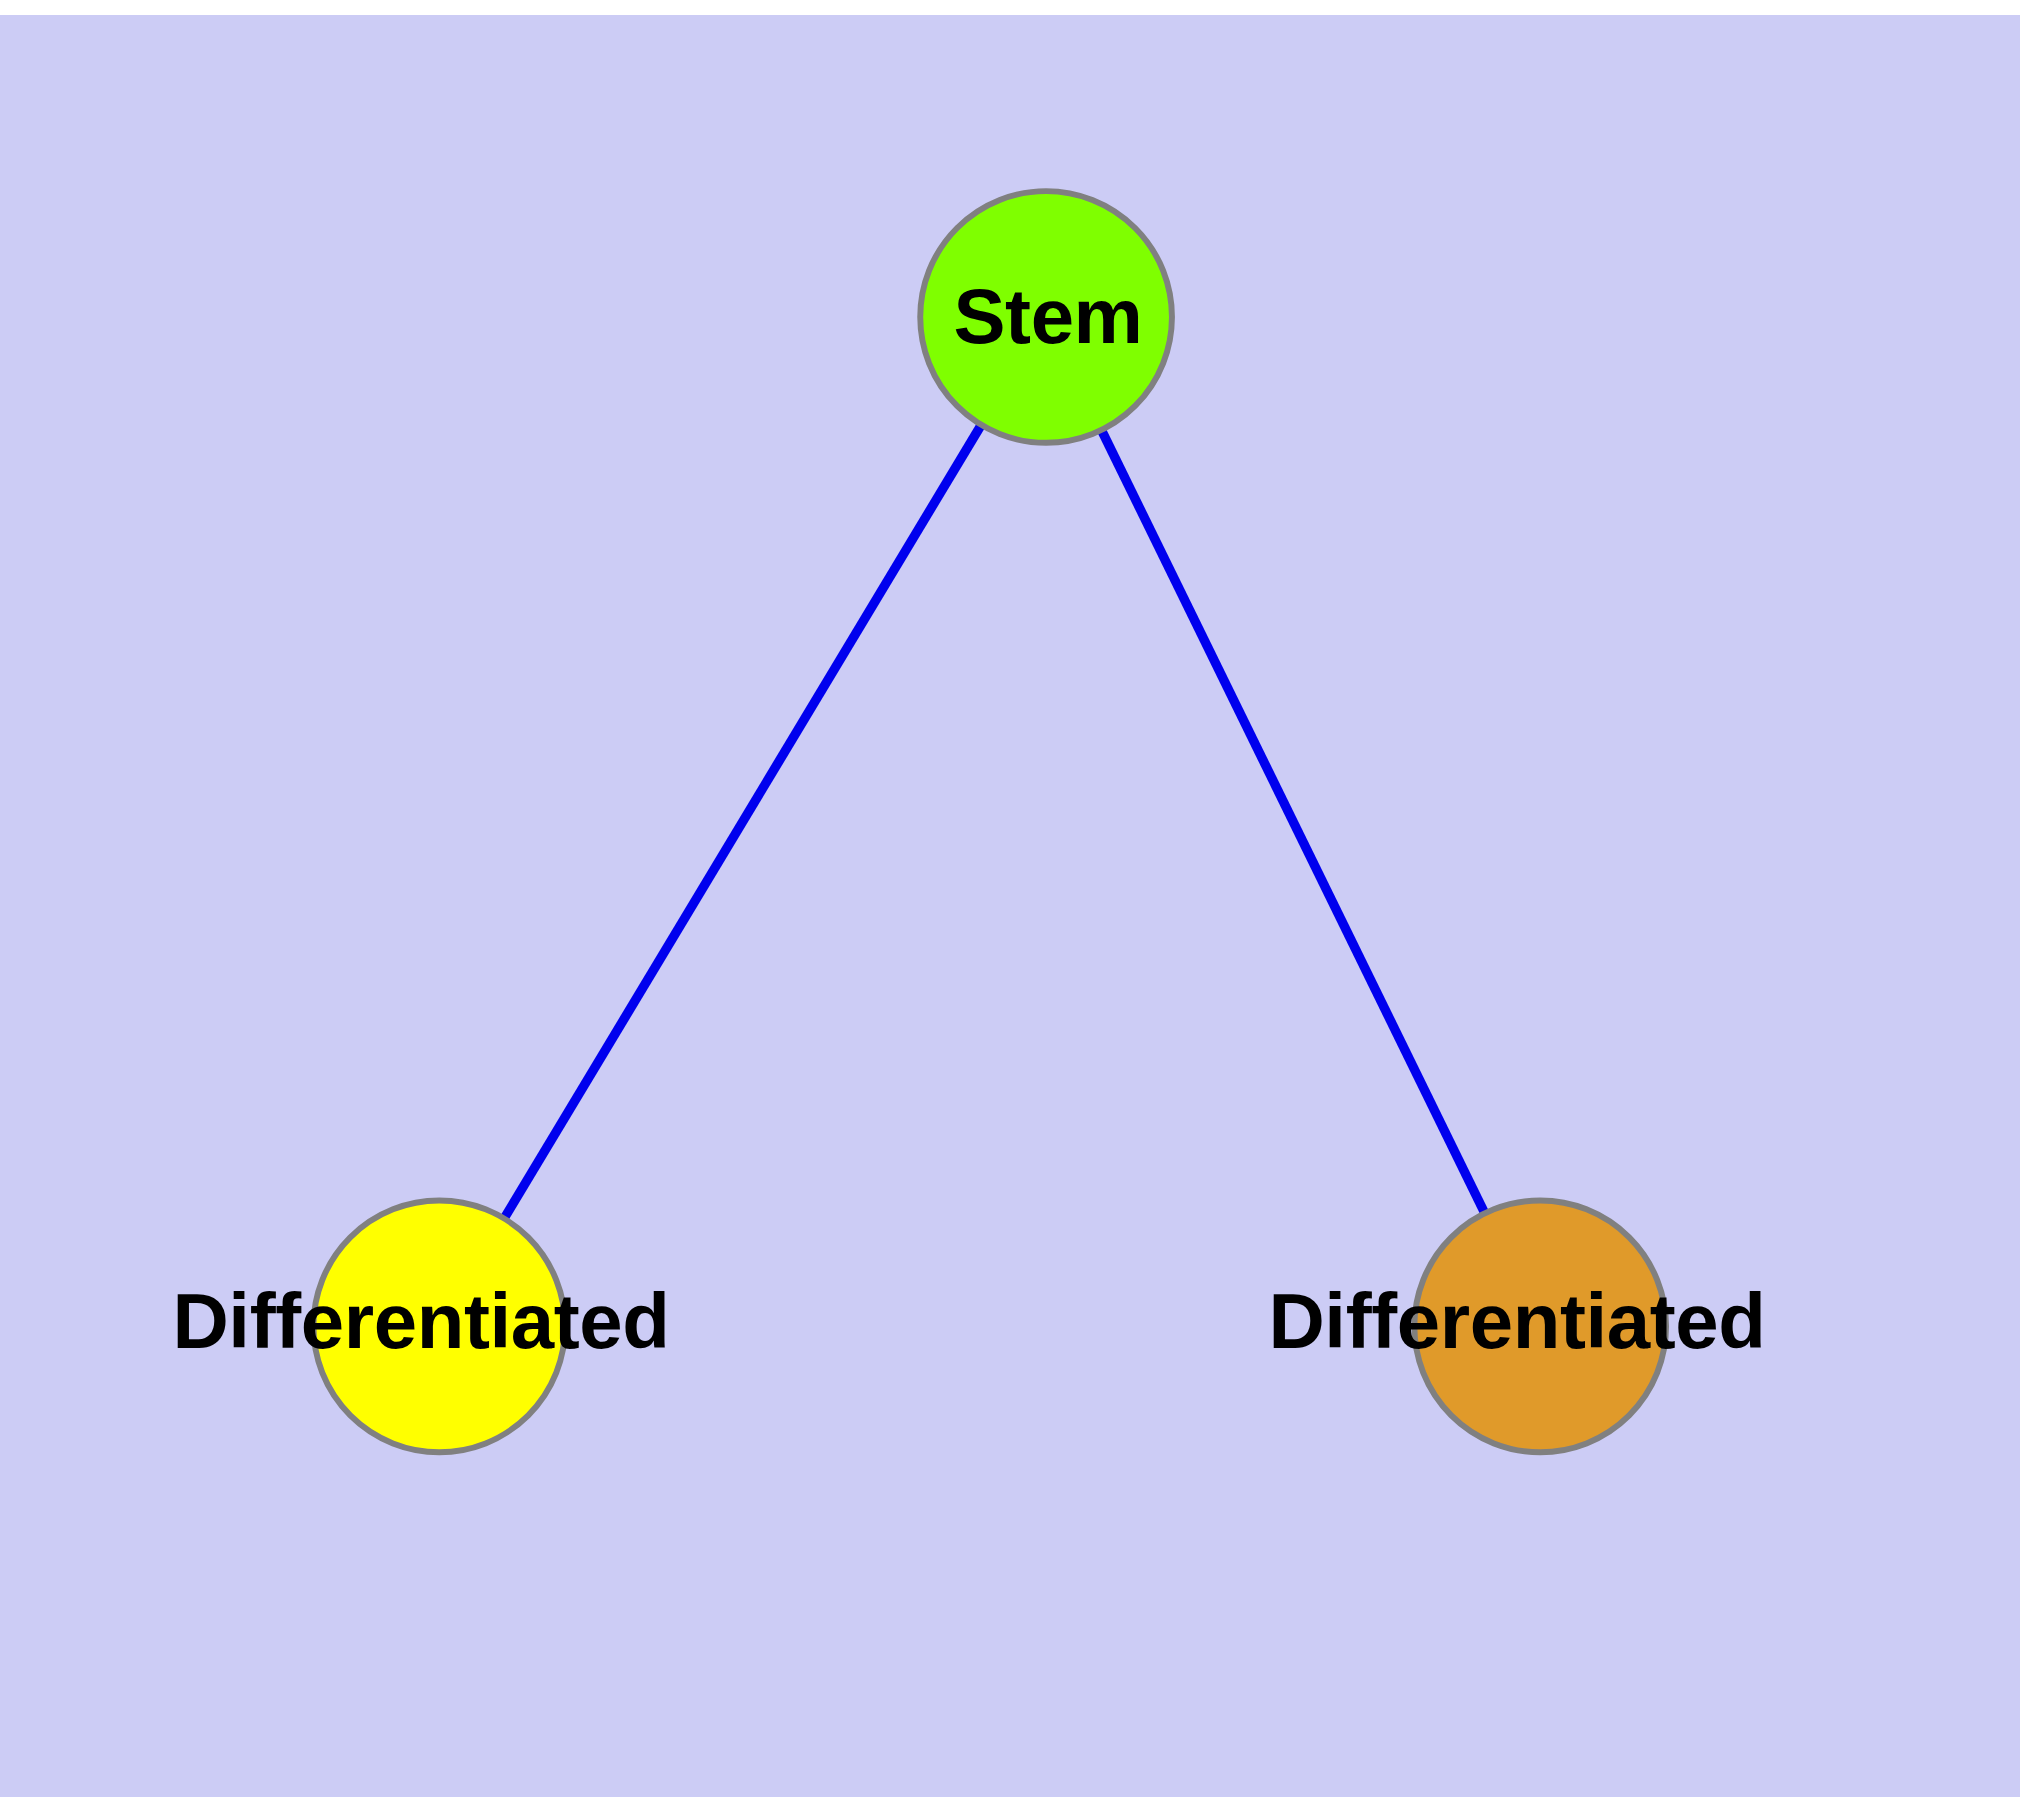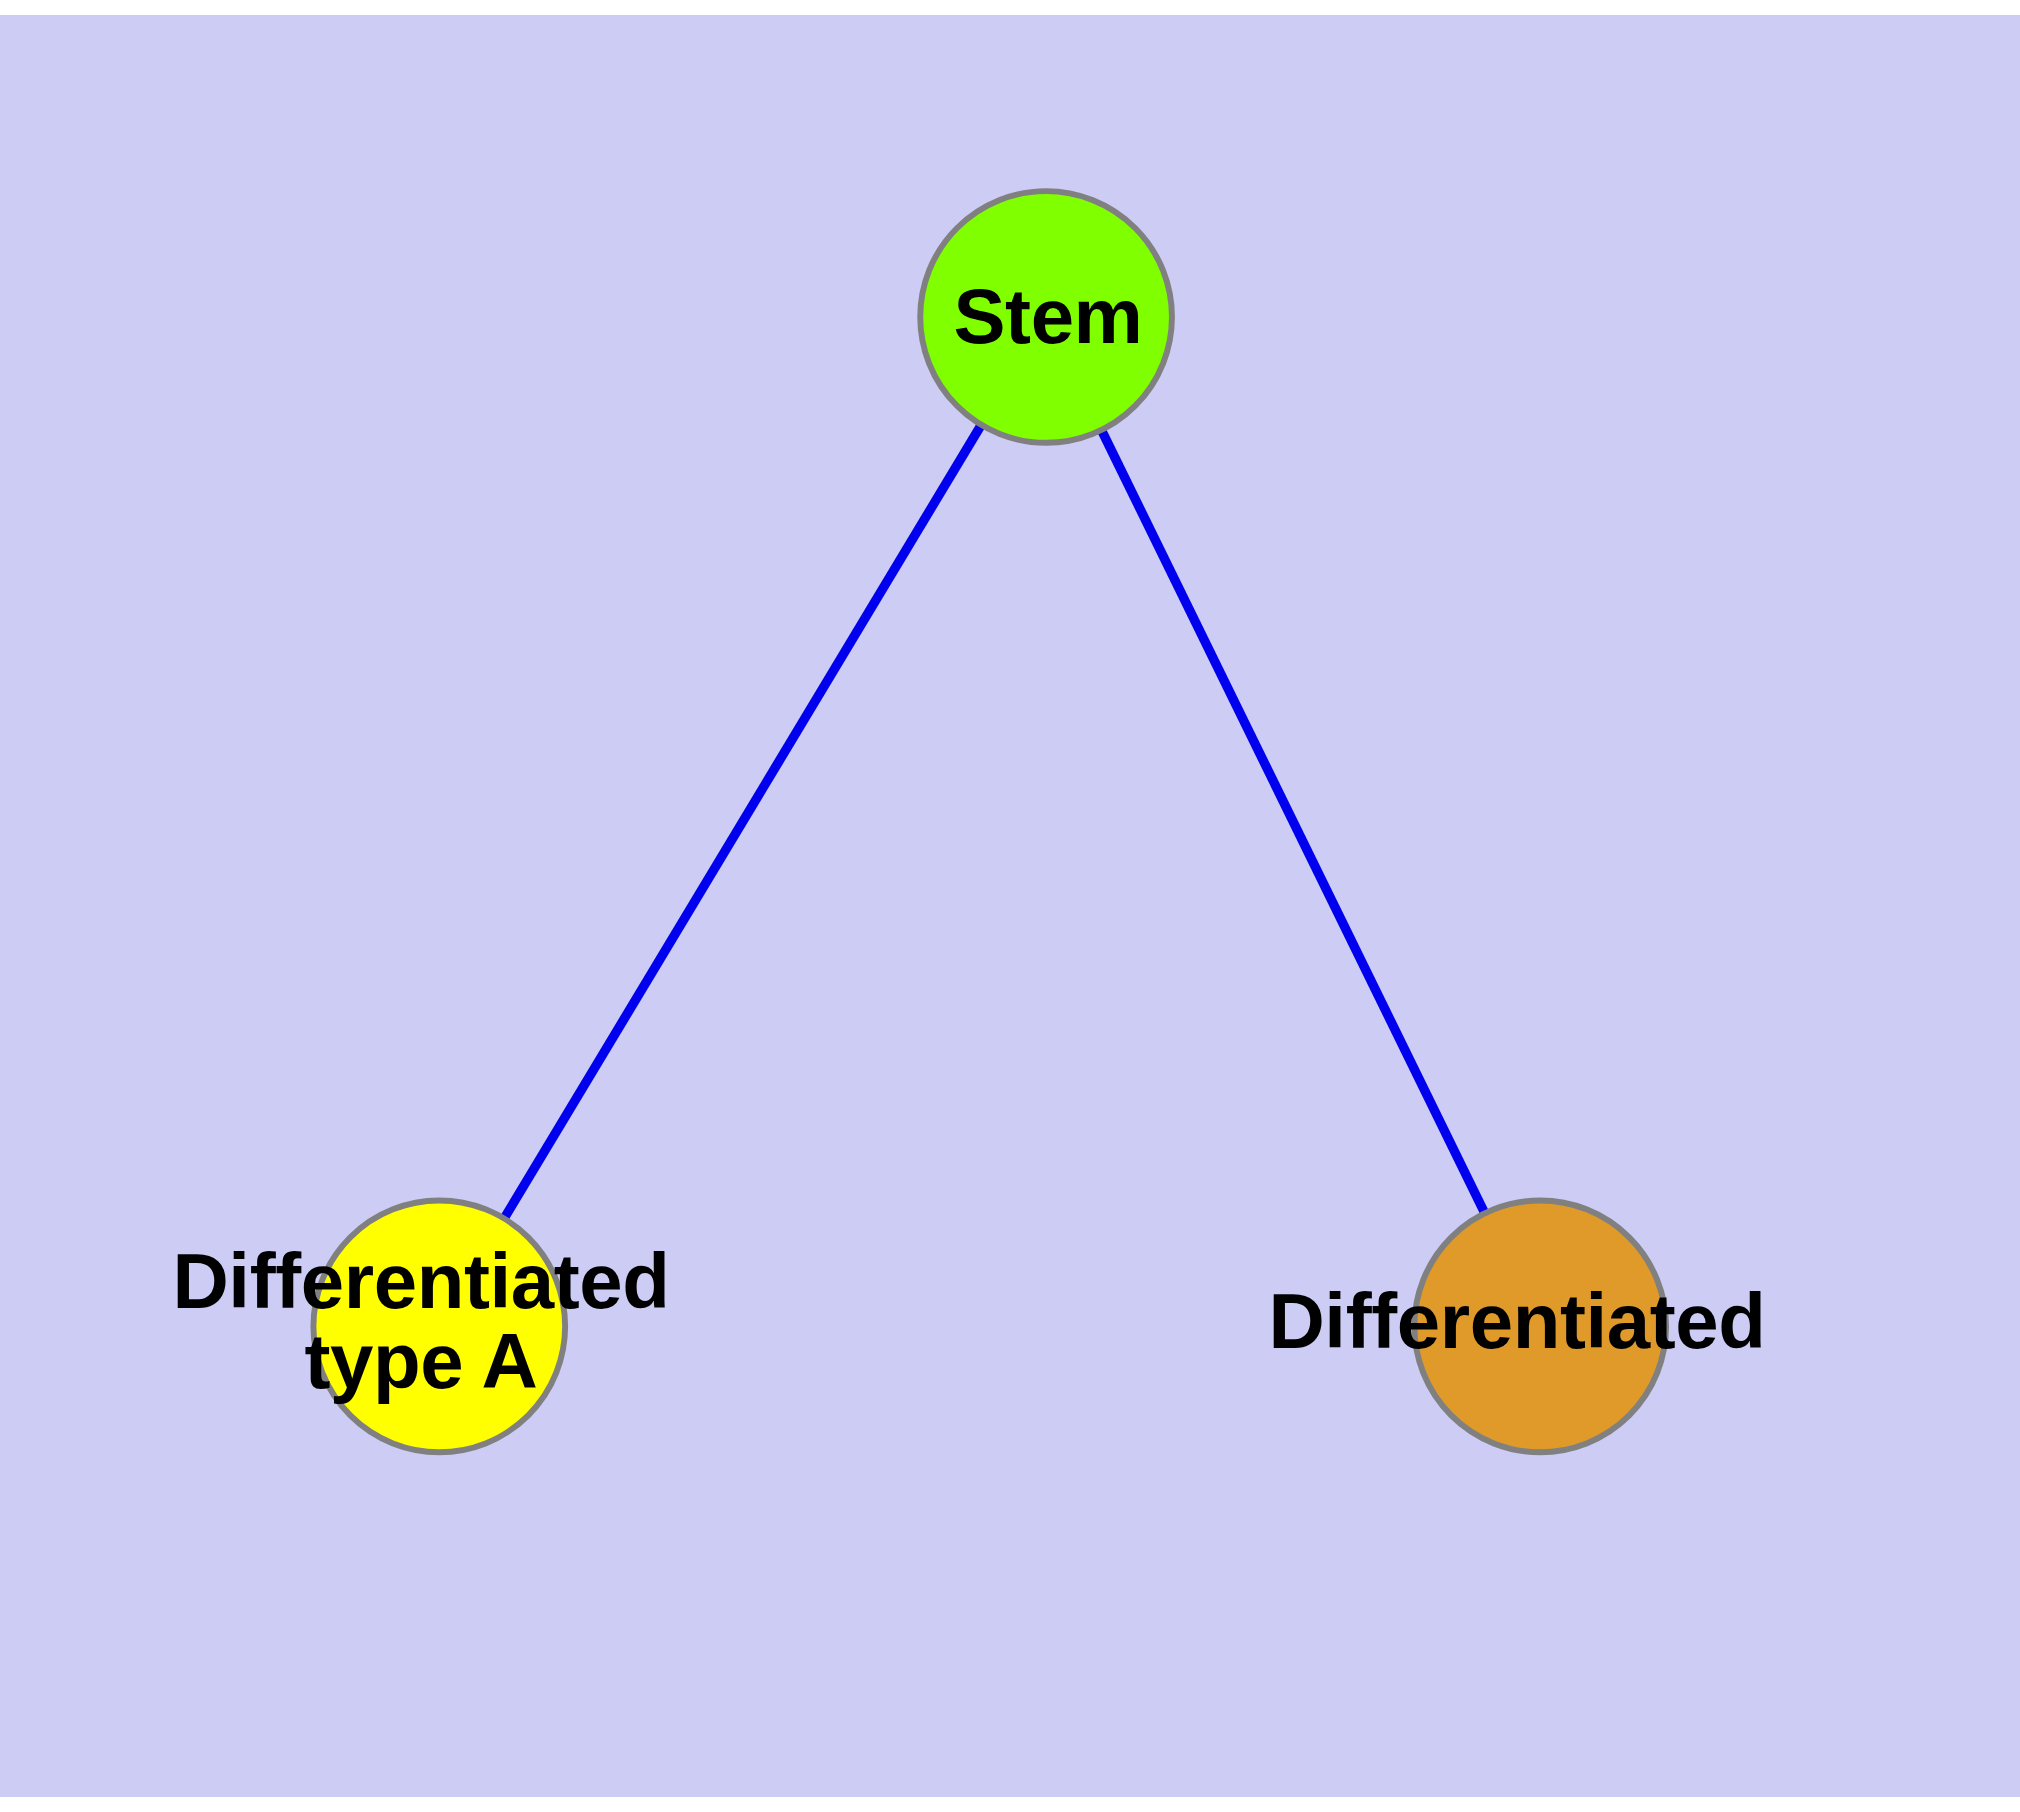--- a/index.html
+++ b/index.html
@@ -30,21 +30,20 @@
   }
   #graph-svg {
     position: absolute;
     left: 0;
     top: 0;
     width: 2021px;
     height: 1812px;
   }
   .node-label {
     position: absolute;
-    text-align: center;
     font-family: "Liberation Sans", sans-serif;
     font-weight: bold;
     font-size: 78px;
     line-height: 1.02;
     color: #000000;
     white-space: pre;
     letter-spacing: -0.4px;
     transform: translate(-50%, -50%);
     pointer-events: none;
   }
@@ -65,18 +64,18 @@
 
     <g>
       <circle class="graph-node" id="node-0" cx="1234" cy="374" r="148.5" fill="#7fff00" stroke="#808080" stroke-width="7"></circle>
       <circle class="graph-node" id="node-1" cx="518" cy="1565" r="148.5" fill="#ffff00" stroke="#808080" stroke-width="7"></circle>
       <circle class="graph-node" id="node-2" cx="1817" cy="1565" r="148.5" fill="#e09a2a" stroke="#808080" stroke-width="7"></circle>
     </g>
   </svg>
 
   <div class="node-label" id="label-0" style="left: 1048px; top: 317px;"><span>Stem</span></div>
 
-  <div class="node-label" id="label-1" style="left: 421px; top: 1322px;"><span>Differentiated</span><br><span>type A</span></div>
+  <div class="node-label" id="label-1" style="left: 421px; top: 1322px;"><span>Differentiated</span><br></div>
 
   <div class="node-label" id="label-2" style="left: 1517px; top: 1322px;"><span>Differentiated</span><br></div>
 
 </div>
 
 
 </body></html>

